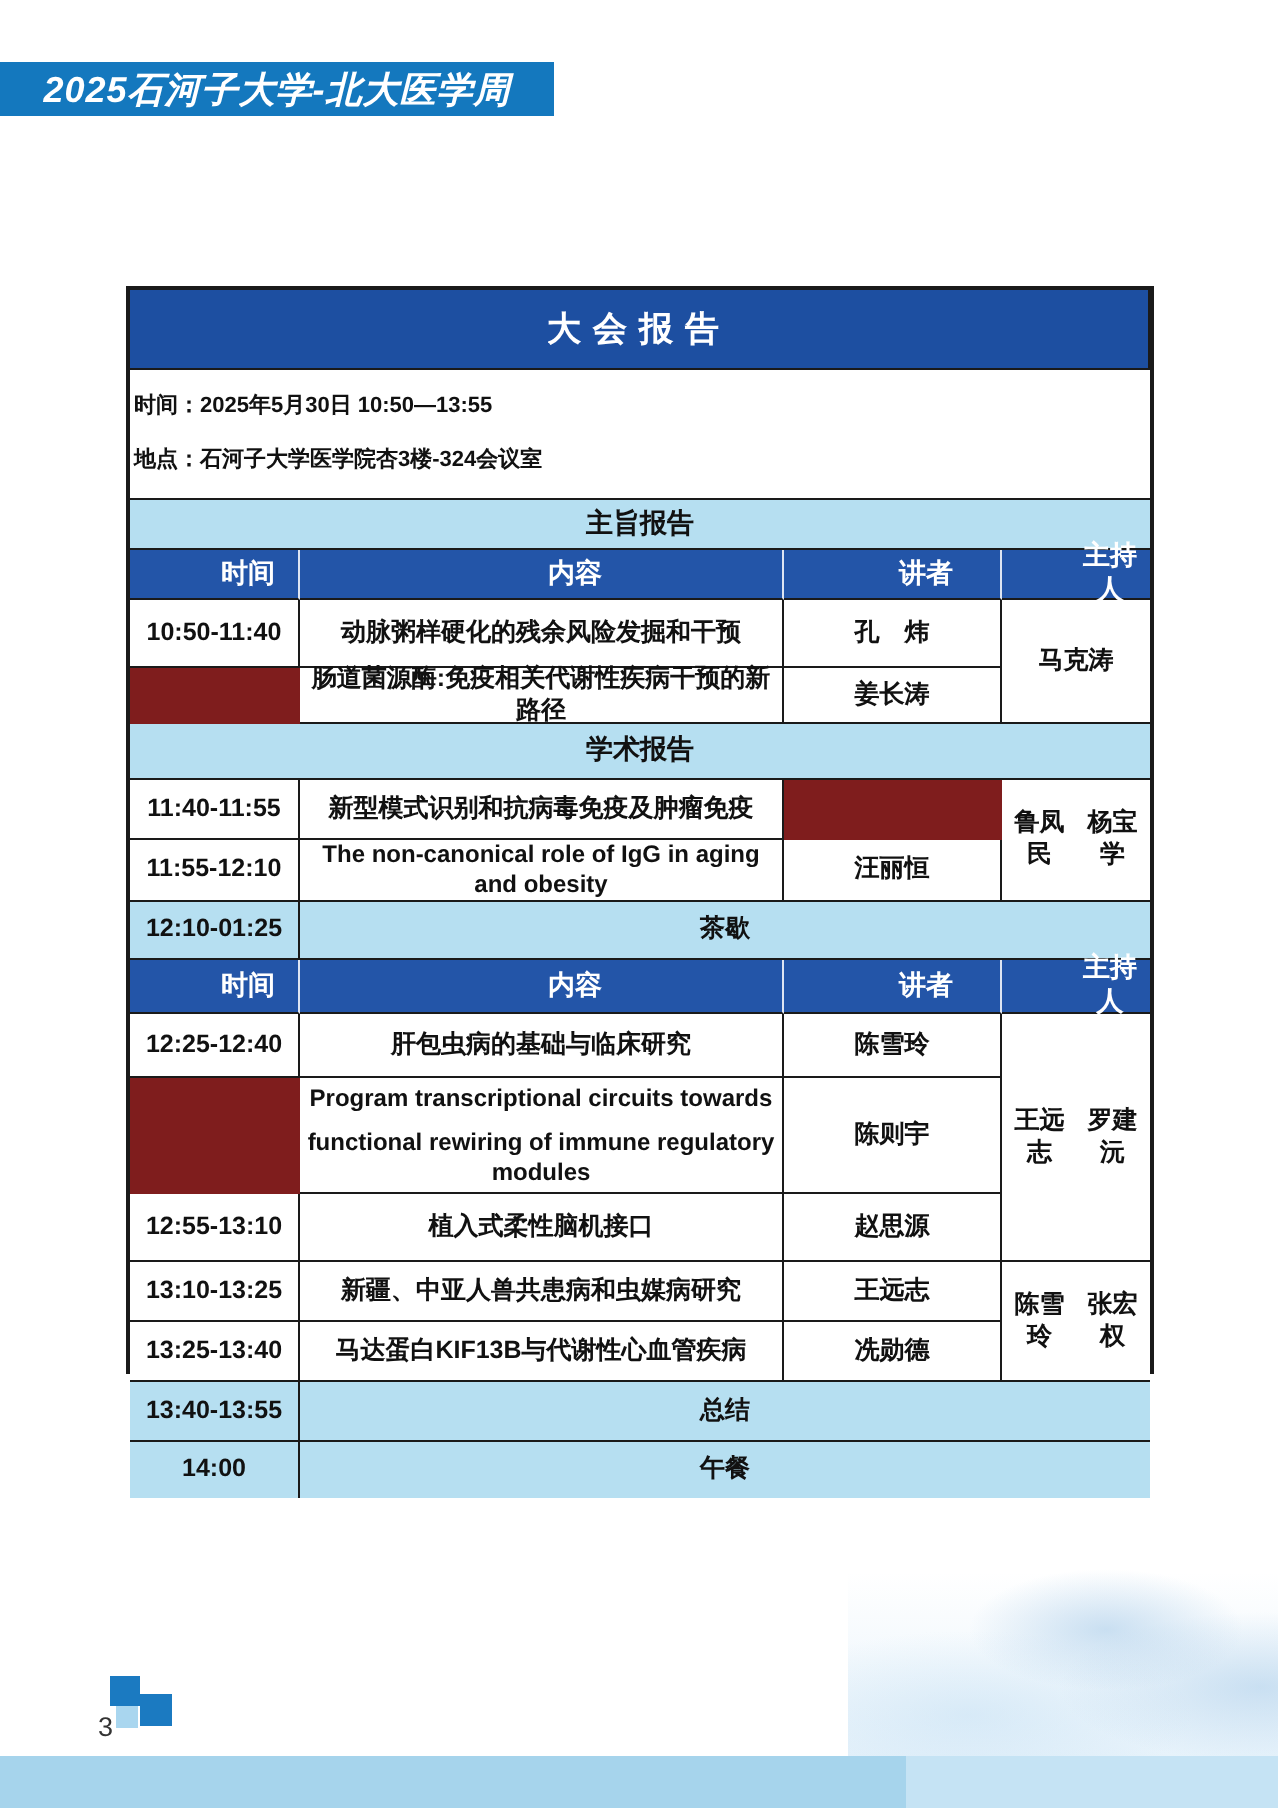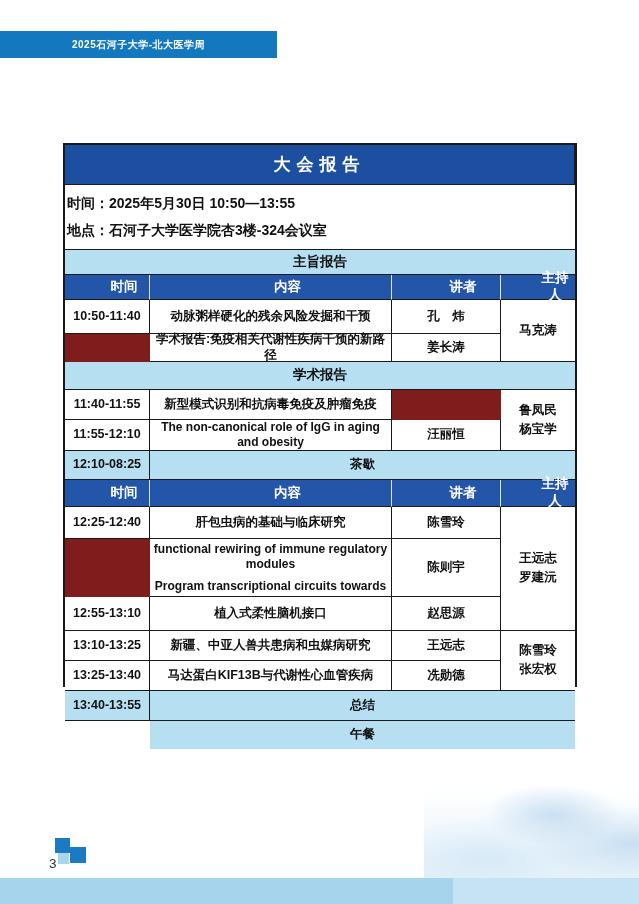--- a/index.html
+++ b/index.html
@@ -6,22 +6,23 @@
   body { font-family:"Liberation Sans","DejaVu Sans",sans-serif; }
   #page {
     position:relative; width:639px; height:904px; background:#ffffff;
     overflow:hidden;
   }
 
   
   .banner {
     position:absolute; left:0; top:31px; width:277px; height:27px;
     background:#1478be; color:#ffffff; display:flex; align-items:center;
-    justify-content:center; font-size:10px; font-weight:bold;
+    justify-content:center; font-size:18px; font-weight:bold;
     letter-spacing:0.5px;
+    font-style:italic;
   }
 
   
   .tbl {
     position:absolute; left:63px; top:143px; width:514px; height:544px;
     box-sizing:border-box; border:2px solid #1a1a1a; background:#7f1d1d;
     display:grid;
     grid-template-columns:85px 242px 109px 74px;
     grid-template-rows:40px 65px 25px 25px 34px 28px 28px 30px 31px 29px 27px 32px 58px 34px 30px 30px 30px 28px;
   }
@@ -33,33 +34,33 @@
     font-size:12.5px; background:#ffffff; line-height:1.25;
     padding:1px 2px;
   }
   .lc { border-right:none; }
   .lr { border-bottom:none; }
   .title-band {
     background:#1d4fa1; color:#ffffff; font-size:17px; letter-spacing:6px;
   }
   .info {
     flex-direction:column; align-items:flex-start; justify-content:center;
-    text-align:left; font-size:14px; line-height:27px;
+    text-align:left; font-size:11px; line-height:27px;
   }
   .band { background:#b6dff1; font-size:13.5px; }
   .hd {
     background:#2355a8; color:#ffffff; font-size:13.5px;
     border-right:1px solid rgba(255,255,255,0.85);
     padding-left:36px;
   }
   .hd.lc { border-right:none; }
   .lt { background:#b6dff1; }
   .en { font-size:12px; }
   .two-line { flex-direction:column; justify-content:center; gap:7px; }
-  .host2 { flex-direction:column; justify-content:center; gap:3px; }
+  .host2 { flex-direction:row; justify-content:center; gap:3px; }
 
   
   .mountains {
     position:absolute; right:0; bottom:26px; width:215px; height:115px;
     background:
       radial-gradient(95px 42px at 60% 45%, rgba(163,200,231,0.55), rgba(163,200,231,0) 72%),
       radial-gradient(140px 52px at 96% 70%, rgba(163,200,231,0.50), rgba(163,200,231,0) 72%),
       radial-gradient(160px 60px at 28% 82%, rgba(190,220,242,0.45), rgba(190,220,242,0) 70%),
       linear-gradient(to top, rgba(214,234,248,0.6), rgba(214,234,248,0) 80%);
   }
@@ -102,55 +103,55 @@
     <div class="c hd" style="grid-area:4/1/5/2">时间</div>
     <div class="c hd" style="grid-area:4/2/5/3">内容</div>
     <div class="c hd" style="grid-area:4/3/5/4">讲者</div>
     <div class="c hd lc" style="grid-area:4/4/5/5">主持人</div>
 
     <div class="c" style="grid-area:5/1/6/2">10:50-11:40</div>
     <div class="c" style="grid-area:5/2/6/3">动脉粥样硬化的残余风险发掘和干预</div>
     <div class="c" style="grid-area:5/3/6/4">孔　炜</div>
     <div class="c lc" style="grid-area:5/4/7/5">马克涛</div>
 
-    <div class="c" style="grid-area:6/2/7/3">学术报告:免疫相关代谢性疾病干预的新路径</div>
+    <div class="c" style="grid-area:6/2/7/3">肠道菌源酶:免疫相关代谢性疾病干预的新路径</div>
     <div class="c" style="grid-area:6/3/7/4">姜长涛</div>
 
     <div class="c band lc" style="grid-area:7/1/8/5">学术报告</div>
 
     <div class="c" style="grid-area:8/1/9/2">11:40-11:55</div>
     <div class="c" style="grid-area:8/2/9/3">新型模式识别和抗病毒免疫及肿瘤免疫</div>
     <div class="c lc host2" style="grid-area:8/4/10/5">
       <span>鲁凤民</span>
       <span>杨宝学</span>
     </div>
 
     <div class="c" style="grid-area:9/1/10/2">11:55-12:10</div>
     <div class="c" style="grid-area:9/3/10/4">汪丽恒</div>
     <div class="c en" style="grid-area:9/2/10/3">The non-canonical role of IgG in aging and obesity</div>
 
-    <div class="c lt" style="grid-area:10/1/11/2">12:10-08:25</div>
+    <div class="c lt" style="grid-area:10/1/11/2">12:10-01:25</div>
     <div class="c lt lc" style="grid-area:10/2/11/5">茶歇</div>
 
     <div class="c hd" style="grid-area:11/1/12/2">时间</div>
     <div class="c hd" style="grid-area:11/2/12/3">内容</div>
     <div class="c hd" style="grid-area:11/3/12/4">讲者</div>
     <div class="c hd lc" style="grid-area:11/4/12/5">主持人</div>
 
     <div class="c" style="grid-area:12/1/13/2">12:25-12:40</div>
     <div class="c" style="grid-area:12/2/13/3">肝包虫病的基础与临床研究</div>
     <div class="c" style="grid-area:12/3/13/4">陈雪玲</div>
     <div class="c lc host2" style="grid-area:12/4/15/5">
       <span>王远志</span>
       <span>罗建沅</span>
     </div>
 
     <div class="c en two-line" style="grid-area:13/2/14/3">
+      <span>Program transcriptional circuits towards</span>
       <span>functional rewiring of immune regulatory modules</span>
-      <span>Program transcriptional circuits towards</span>
     </div>
     <div class="c" style="grid-area:13/3/14/4">陈则宇</div>
 
     <div class="c" style="grid-area:14/1/15/2">12:55-13:10</div>
     <div class="c" style="grid-area:14/3/15/4">赵思源</div>
     <div class="c" style="grid-area:14/2/15/3">植入式柔性脑机接口</div>
 
     <div class="c" style="grid-area:15/1/16/2">13:10-13:25</div>
     <div class="c" style="grid-area:15/2/16/3">新疆、中亚人兽共患病和虫媒病研究</div>
     <div class="c" style="grid-area:15/3/16/4">王远志</div>
@@ -159,20 +160,21 @@
       <span>张宏权</span>
     </div>
 
     <div class="c" style="grid-area:16/1/17/2">13:25-13:40</div>
     <div class="c" style="grid-area:16/2/17/3">马达蛋白KIF13B与代谢性心血管疾病</div>
     <div class="c" style="grid-area:16/3/17/4">冼勋德</div>
 
     <div class="c lt" style="grid-area:17/1/18/2">13:40-13:55</div>
     <div class="c lt lc" style="grid-area:17/2/18/5">总结</div>
 
+    <div class="c lt lr" style="grid-area:18/1/19/2">14:00</div>
     <div class="c lt lc lr" style="grid-area:18/2/19/5">午餐</div>
 
   </div>
 
   <div class="mountains"></div>
   <div class="sq sq1"></div>
   <div class="sq sq2"></div>
   <div class="sq sq3"></div>
   <div class="pageno">3</div>
   <div class="footer-left"></div>

